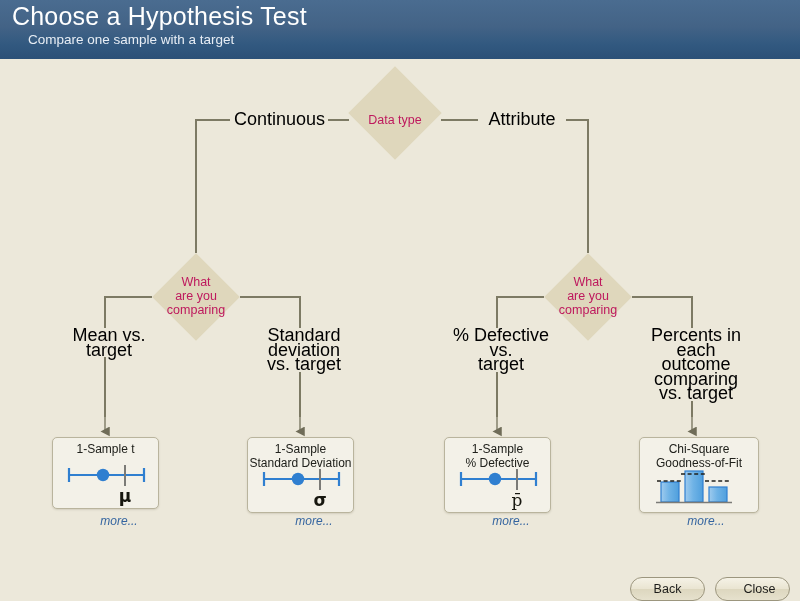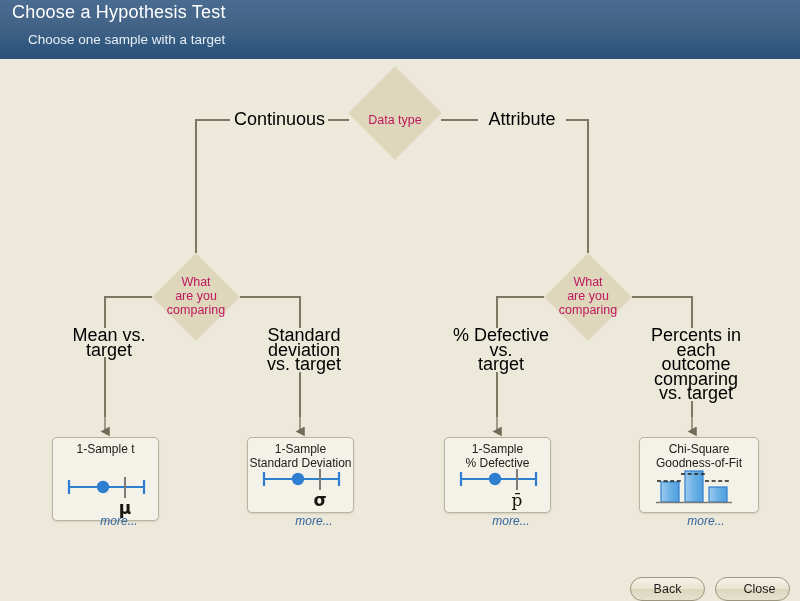--- a/index.html
+++ b/index.html
@@ -15,21 +15,21 @@
 
   
   #header {
     position: absolute; left: 0; top: 0;
     width: 800px; height: 59px;
     background: linear-gradient(to bottom, #4a6c90 0%, #436386 45%, #325980 75%, #2b5077 100%);
     box-sizing: border-box;
   }
   #header-title {
     position: absolute; left: 12px; top: 2px;
-    font-size: 18px; color: #ffffff;
+    font-size: 25px; color: #ffffff;
     font-weight: 400; letter-spacing: 0.2px;
     white-space: nowrap;
   }
   #header-subtitle {
     position: absolute; left: 28px; top: 32px;
     font-size: 13.5px; color: #e8eef5;
     font-weight: 400;
     white-space: nowrap;
   }
 
@@ -116,21 +116,21 @@
     font-family: "Liberation Sans", sans-serif;
     cursor: pointer;
     padding: 0;
   }
 </style>
 </head>
 <body>
 
 <div id="header">
   <div id="header-title">Choose a Hypothesis Test</div>
-  <div id="header-subtitle">Choose one sample with a target</div>
+  <div id="header-subtitle">Compare one sample with a target</div>
 </div>
 
 <div id="canvas">
 
   <svg id="flow-svg" viewBox="0 0 800 542" xmlns="http://www.w3.org/2000/svg">
     <defs>
       <marker id="arrowhead" markerWidth="8" markerHeight="8" refX="3.2" refY="4" orient="auto" markerUnits="strokeWidth">
         <path d="M0,0.6 L7,0.6 L3.5,7.2 z" fill="#6f6c58"></path>
       </marker>
     </defs>
@@ -174,21 +174,21 @@
 
   <div class="edge-label" style="left:46px; top:269px; width:118px;">Mean vs. target</div>
   <div class="edge-label" style="left:238px; top:269px; width:124px;">Standard deviation
 vs. target</div>
   <div class="edge-label" style="left:440px; top:269px; width:114px;">% Defective vs.
 target</div>
   <div class="edge-label" style="left:632px; top:269px; width:120px;">Percents in each
 outcome comparing
 vs. target</div>
 
-  <div class="card" style="left:52px; top:378px; width:107px; height:84px;">
+  <div class="card" style="left:52px; top:378px; width:107px; height:72px;">
     <div class="card-title">1-Sample t</div>
     <div class="card-graphic">
       <svg viewBox="0 0 107 48" width="107" height="48" xmlns="http://www.w3.org/2000/svg">
         <g stroke="#2f7fd0" stroke-width="2.2" fill="none">
           <line x1="16" y1="17" x2="91" y2="17"></line>
           <line x1="16" y1="10" x2="16" y2="24"></line>
           <line x1="91" y1="10" x2="91" y2="24"></line>
         </g>
         <circle cx="50" cy="17" r="6.2" fill="#2f7fd0"></circle>
         <line x1="72" y1="7" x2="72" y2="28" stroke="#7b7b77" stroke-width="2"></line>

